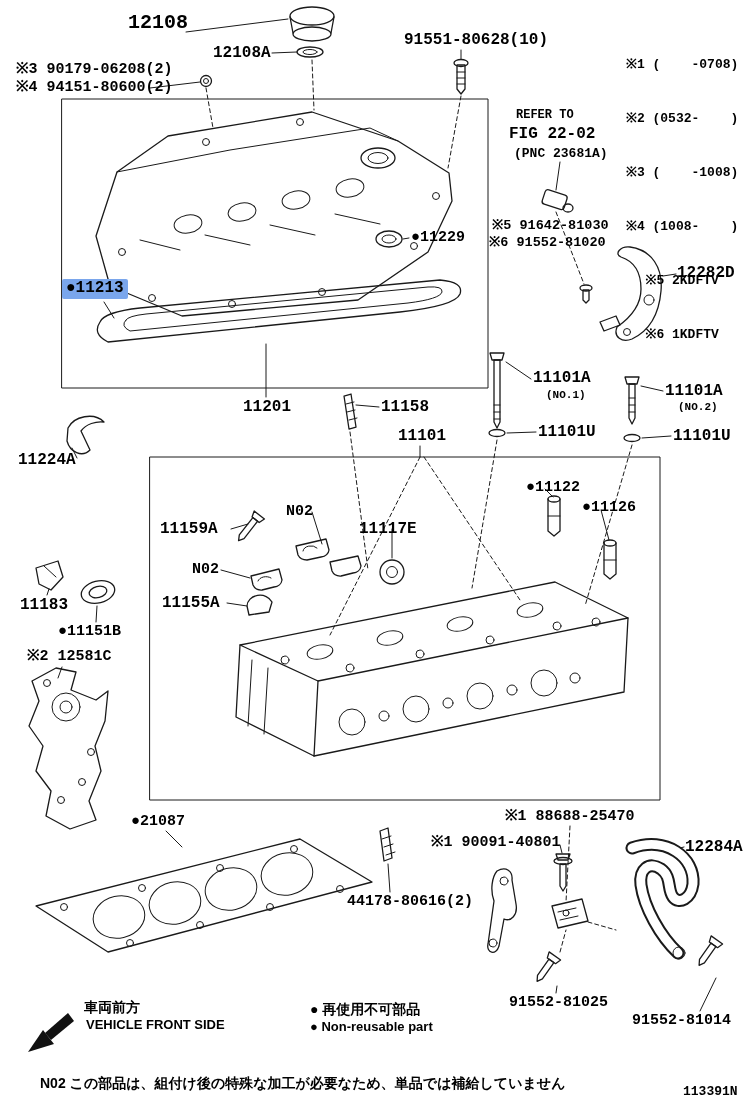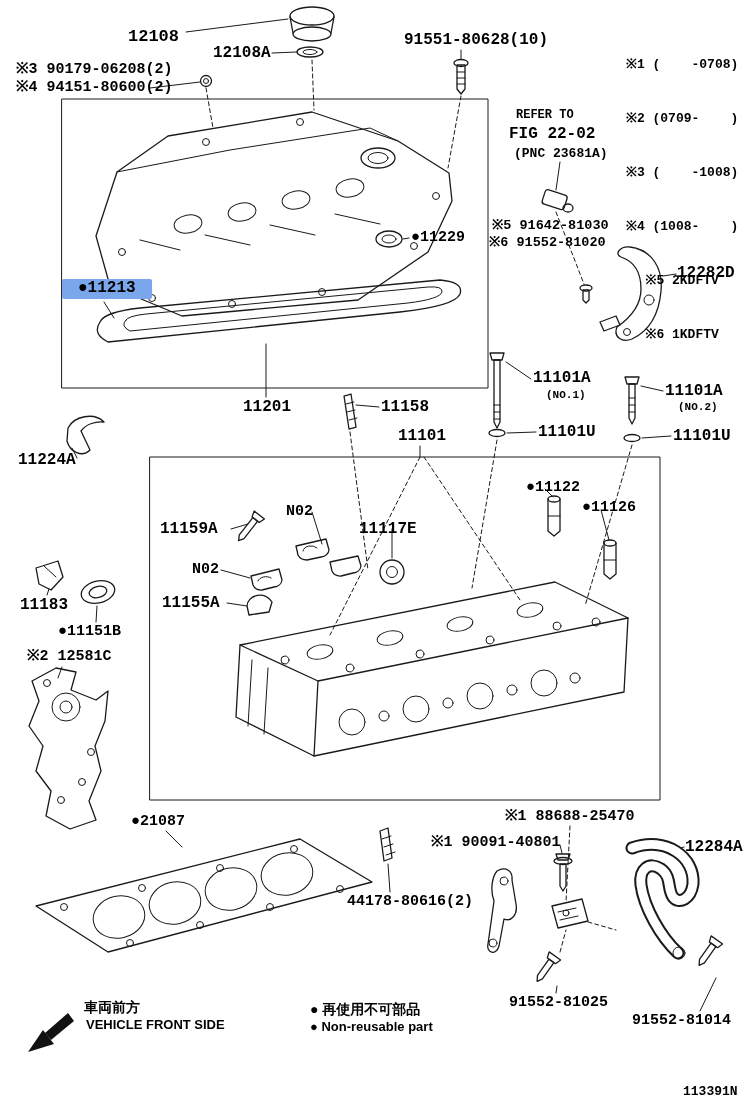--- a/index.html
+++ b/index.html
@@ -7,25 +7,25 @@
           font-family:"Liberation Mono","DejaVu Sans Mono",monospace;color:#000;}
   svg{position:absolute;left:0;top:0;}
   .s{fill:none;stroke:#1a1a1a;stroke-width:1.3;stroke-linejoin:round;stroke-linecap:round;}
   .thin{stroke-width:1;}
   .dash{stroke-dasharray:4 3;stroke-width:1;}
   .fillb{fill:#111;stroke:none;}
   .hook1{fill:none;stroke:#1a1a1a;stroke-width:13;stroke-linecap:round;}
   .hook2{fill:none;stroke:#fff;stroke-width:9;stroke-linecap:round;}
   .pl{position:absolute;font-size:15px;font-weight:700;white-space:pre;line-height:1.1;}
   .pl.sm{font-size:11px;}
-  .pl.hl{background:var(--hl,#7aa6ec);padding:1px 16px;border-radius:2px;}
+  .pl.hl{background:var(--hl,#7aa6ec);padding:1px 4px;border-radius:2px;}
   .sans{font-family:"Liberation Sans","DejaVu Sans",sans-serif;text-align:right;}
   .legend{position:absolute;left:626px;top:20px;font-size:13px;font-weight:700;line-height:18px;white-space:pre;text-align:center;}
   .legend div{height:18px;}
-  #L12108{left:128px;top:28px;font-size:17px}
+  #L12108{left:128px;top:12px;font-size:20px}
   #L12108A{left:213px;top:45px;font-size:16px}
   #L91551{left:404px;top:32px;font-size:16px}
   #L90179{left:16px;top:62px}
   #L94151{left:16px;top:80px}
   #Lrefer1{left:516px;top:109px;font-size:12px}
   #Lrefer2{left:509px;top:126px;font-size:16px}
   #Lrefer3{left:514px;top:147px;font-size:13px}
   #L11229{left:411px;top:230px}
   #L91642{left:492px;top:219px;font-size:13.5px}
   #L91552a{left:489px;top:236px;font-size:13.5px}
@@ -391,26 +391,27 @@
   <div class="pl" id="L11115">●21087</div>
   <div class="pl" id="L88688">※1 88688-25470</div>
   <div class="pl" id="L90091">※1 90091-40801</div>
   <div class="pl" id="L12284A">12284A</div>
   <div class="pl" id="L92132">44178-80616(2)</div>
   <div class="pl" id="L91552b">91552-81025</div>
   <div class="pl" id="L91552c">91552-81014</div>
 
   <div class="legend">
     <div>※1 (    -0708)</div>
-    <div>※2 (0709-    )</div>
+    <div>※2 (0532-    )</div>
     <div>※3 (    -1008)</div>
     <div>※4 (1008-    )</div>
     <div>※5 2KDFTV</div>
     <div>※6 1KDFTV</div>
   </div>
 
   <div class="pl sans" id="FrontJp">車両前方</div>
   <div class="pl sans" id="FrontEn">VEHICLE FRONT SIDE</div>
   <div class="pl sans" id="NRjp">● 再使用不可部品</div>
   <div class="pl sans" id="NRen">● Non-reusable part</div>
+  <div class="pl sans" id="FooterNote">N02 この部品は、組付け後の特殊な加工が必要なため、単品では補給していません</div>
   <div class="pl" id="DocNum">113391N</div>
 
 </div>
 
 </body></html>

